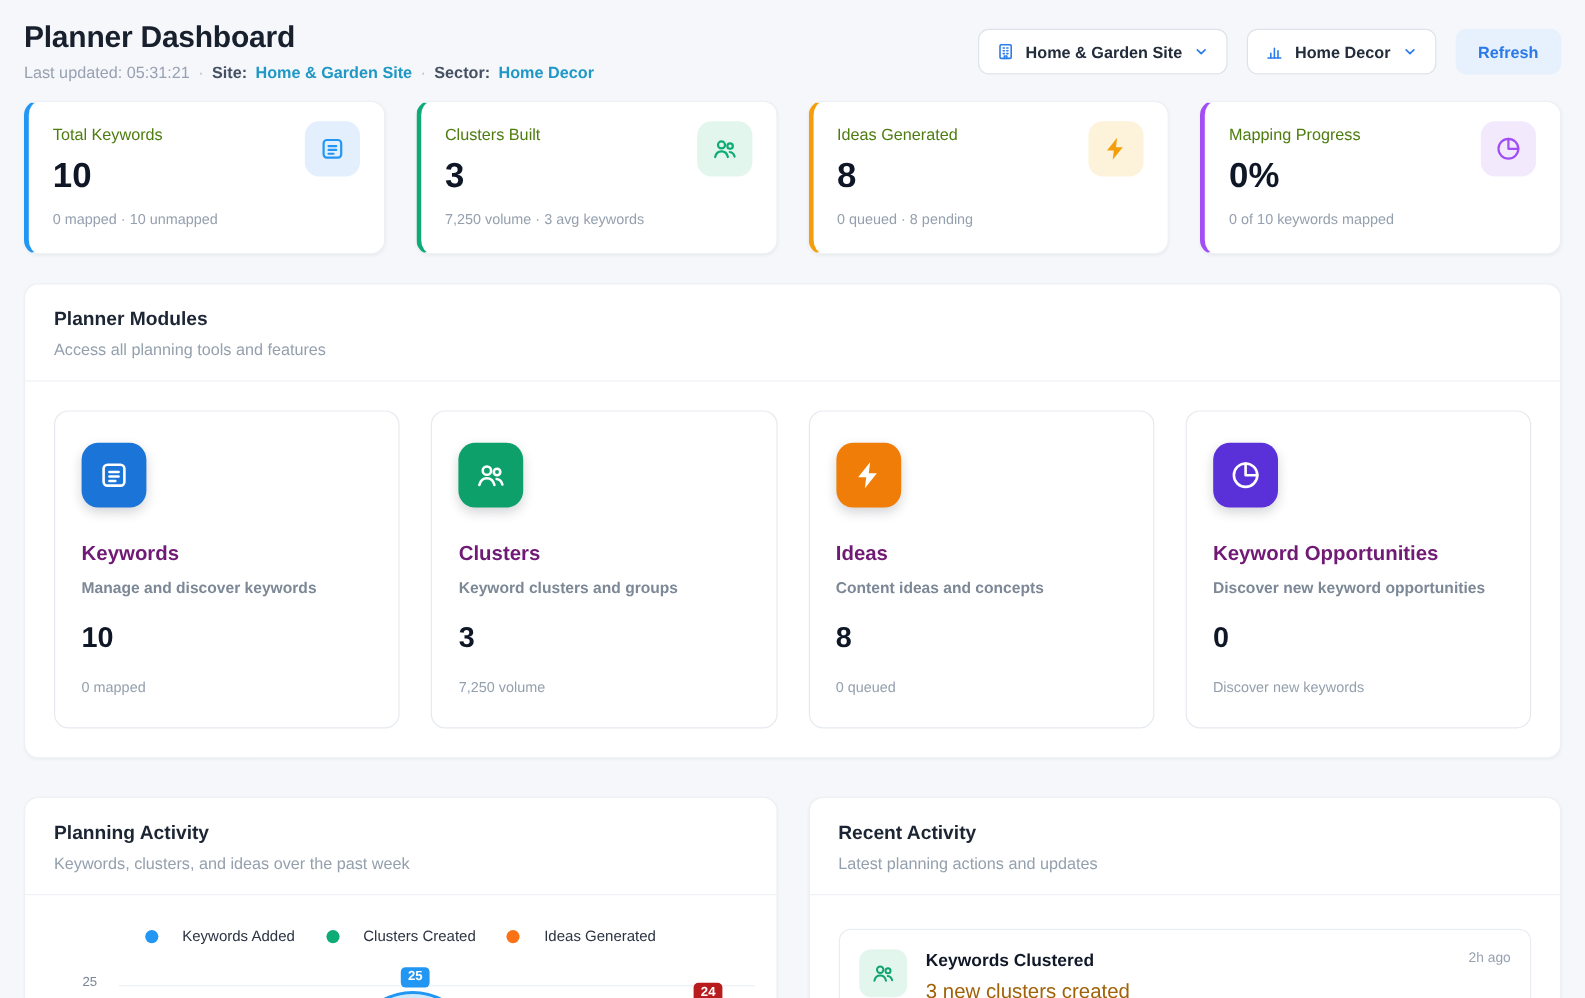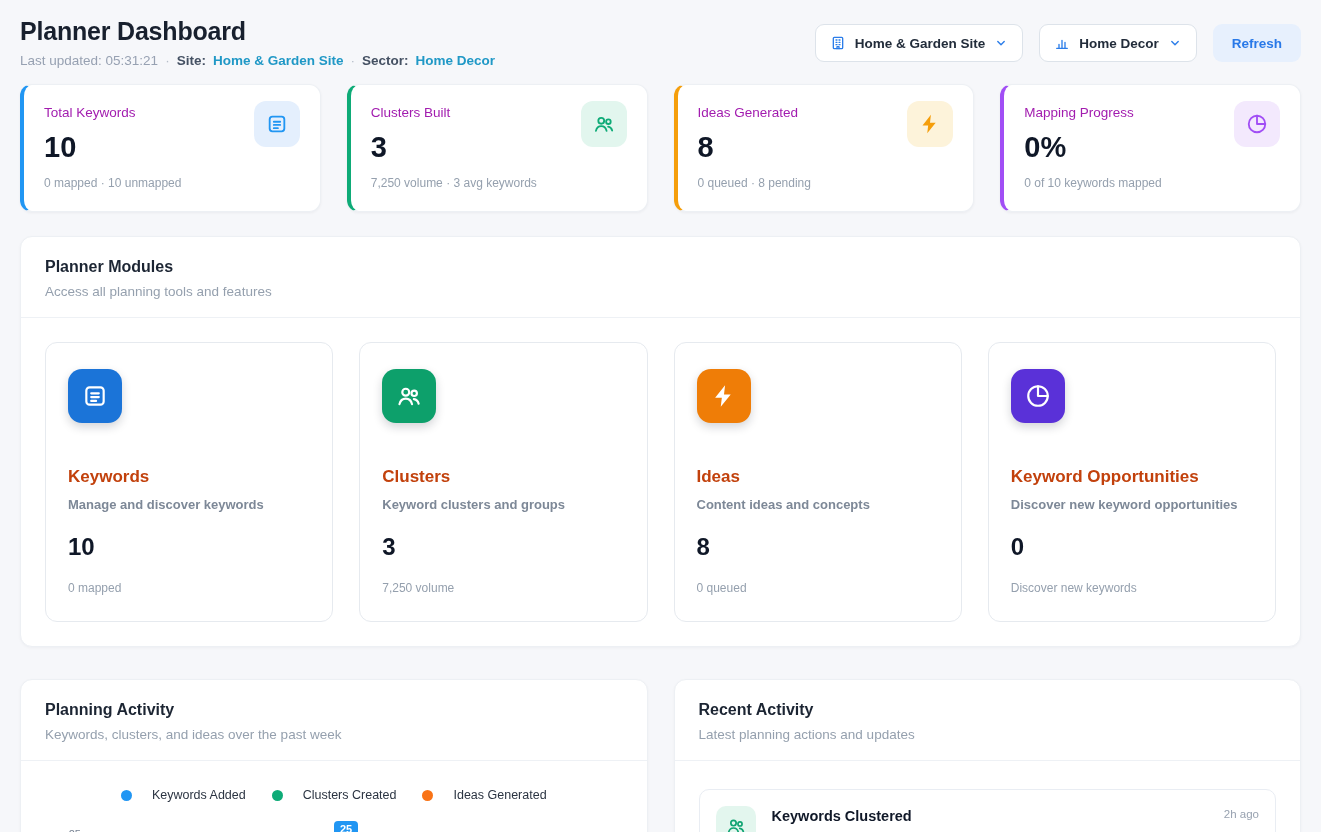--- a/index.html
+++ b/index.html
@@ -31,21 +31,21 @@
     border-radius: 9px; font-family: inherit; font-size: 13.5px; font-weight: 700; cursor: pointer;
   }
 
   
   .stats-row { display: grid; grid-template-columns: repeat(4, 1fr); gap: 26px; margin-top: 16px; }
   .stat-card {
     position: relative; background: #fff; border: 1px solid #edf0f4; border-left: 4px solid var(--accent);
     border-radius: 12px; height: 128px; padding: 20px 22px 0 20px;
     box-shadow: 0 1px 3px rgba(16,24,40,.05);
   }
-  .stat-label { font-size: 13.5px; font-weight: 500; color: #a21caf; }
+  .stat-label { font-size: 13.5px; font-weight: 500; color: #4d7c0f; }
   .stat-value { font-size: 29px; font-weight: 800; color: #0f1727; line-height: 1; margin-top: 13px; }
   .stat-detail { font-size: 12px; color: #95a0ae; margin-top: 14px; }
   .stat-icon {
     position: absolute; top: 16px; right: 20px; width: 46px; height: 46px; border-radius: 12px;
     background: var(--tile); color: var(--accent); display: flex; align-items: center; justify-content: center;
   }
   .stat-icon svg { width: 22px; height: 22px; }
 
   
   .panel {
@@ -60,21 +60,21 @@
   .modules-panel { margin-top: 24px; }
   .modules-grid { display: grid; grid-template-columns: repeat(4, 1fr); gap: 26px; padding: 24px; }
   .module-card {
     background: #fff; border: 1px solid #e6eaef; border-radius: 12px; padding: 26px 22px; min-height: 242px; cursor: pointer;
   }
   .module-icon {
     width: 54px; height: 54px; border-radius: 14px; background: var(--mcolor); color: #fff;
     display: flex; align-items: center; justify-content: center; box-shadow: 0 4px 10px rgba(16,24,40,.18);
   }
   .module-icon svg { width: 26px; height: 26px; }
-  .module-title { font-size: 17px; font-weight: 800; color: #c2410c; margin-top: 44px; }
+  .module-title { font-size: 17px; font-weight: 800; color: #701a75; margin-top: 29px; }
   .module-desc { font-size: 13px; color: #7d8897; margin-top: 10px; font-weight: bold; }
   .module-value { font-size: 24px; font-weight: 800; color: #0f1727; margin-top: 21px; }
   .module-detail { font-size: 12px; color: #95a0ae; margin-top: 20px; }
 
   
   .bottom-row { display: grid; grid-template-columns: 1fr 1fr; gap: 26px; margin-top: 32px; }
   .bottom-panel { height: 420px; overflow: hidden; }
 
   .legend { display: flex; justify-content: center; align-items: center; gap: 26px; margin-top: 27px; font-size: 12.5px; color: #2b3442; }
   .legend-item { display: inline-flex; align-items: center; gap: 20px; justify-content: space-between; }

